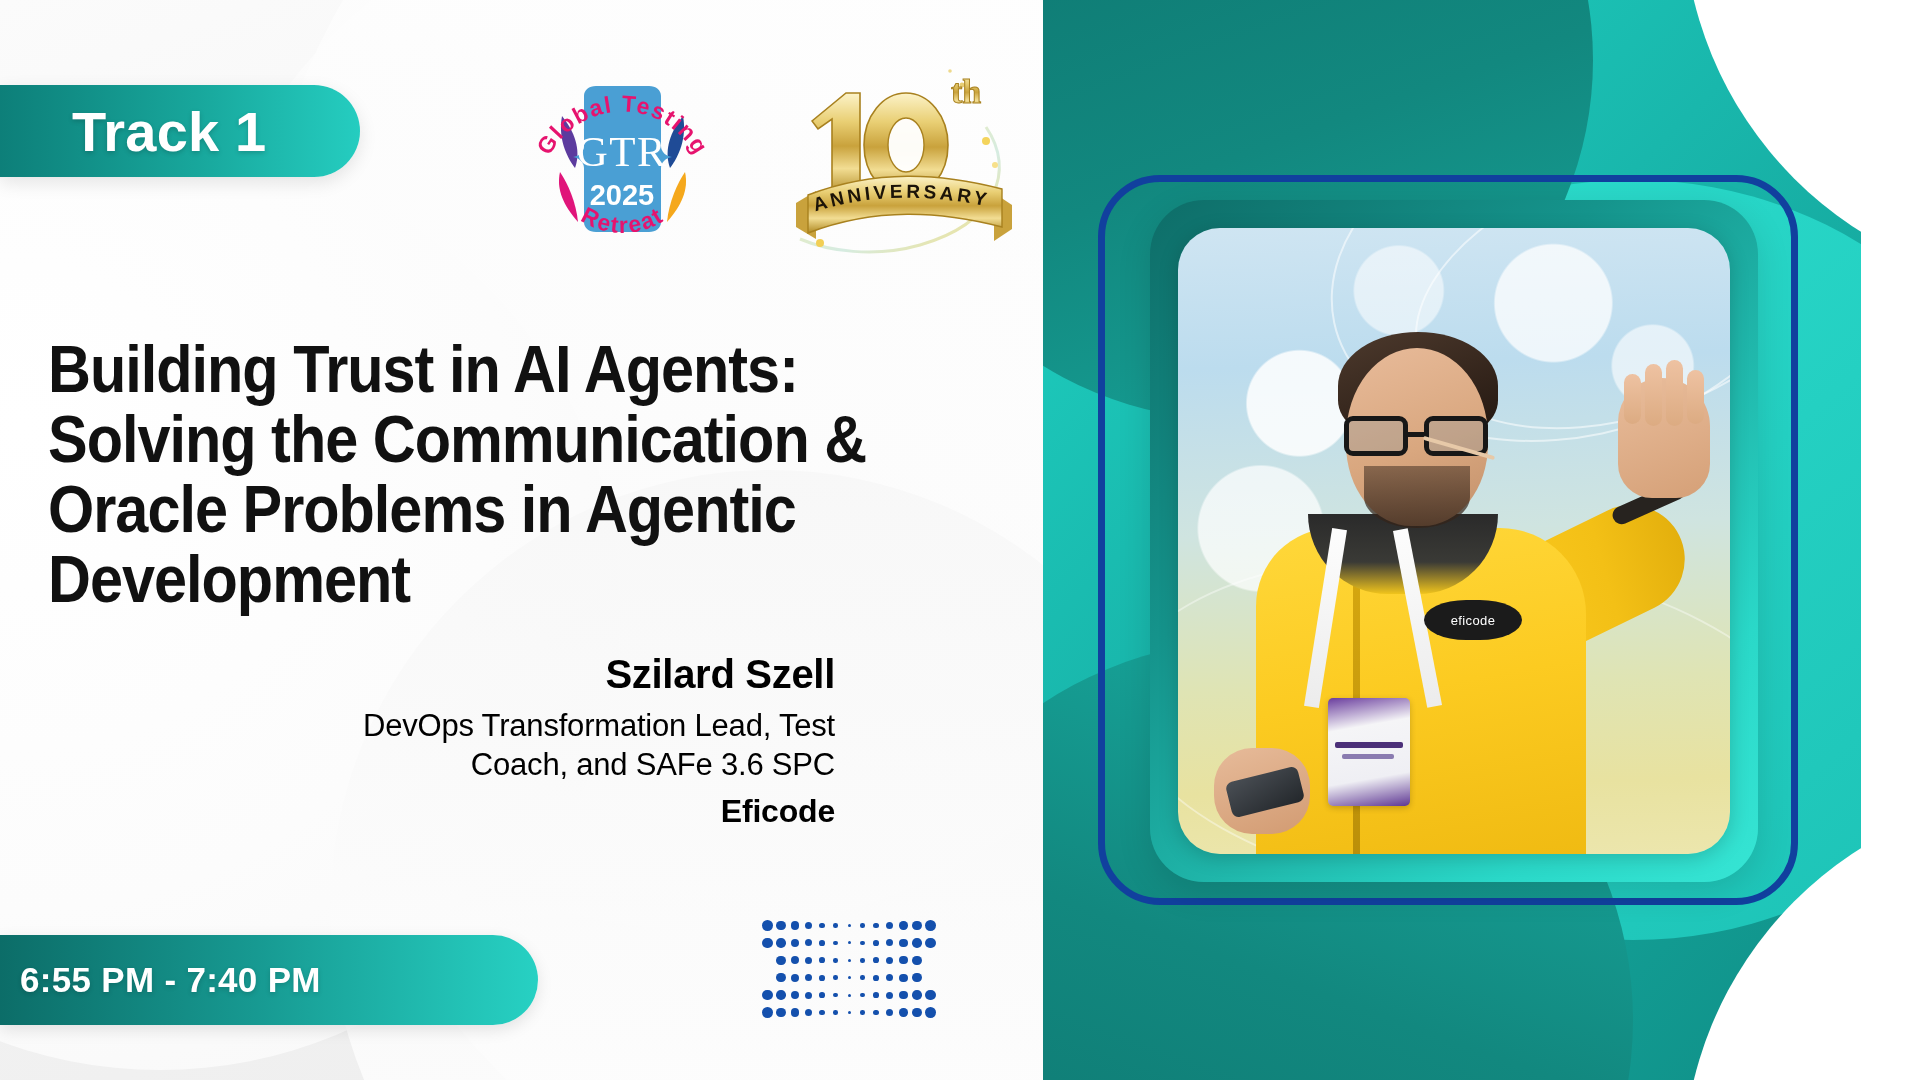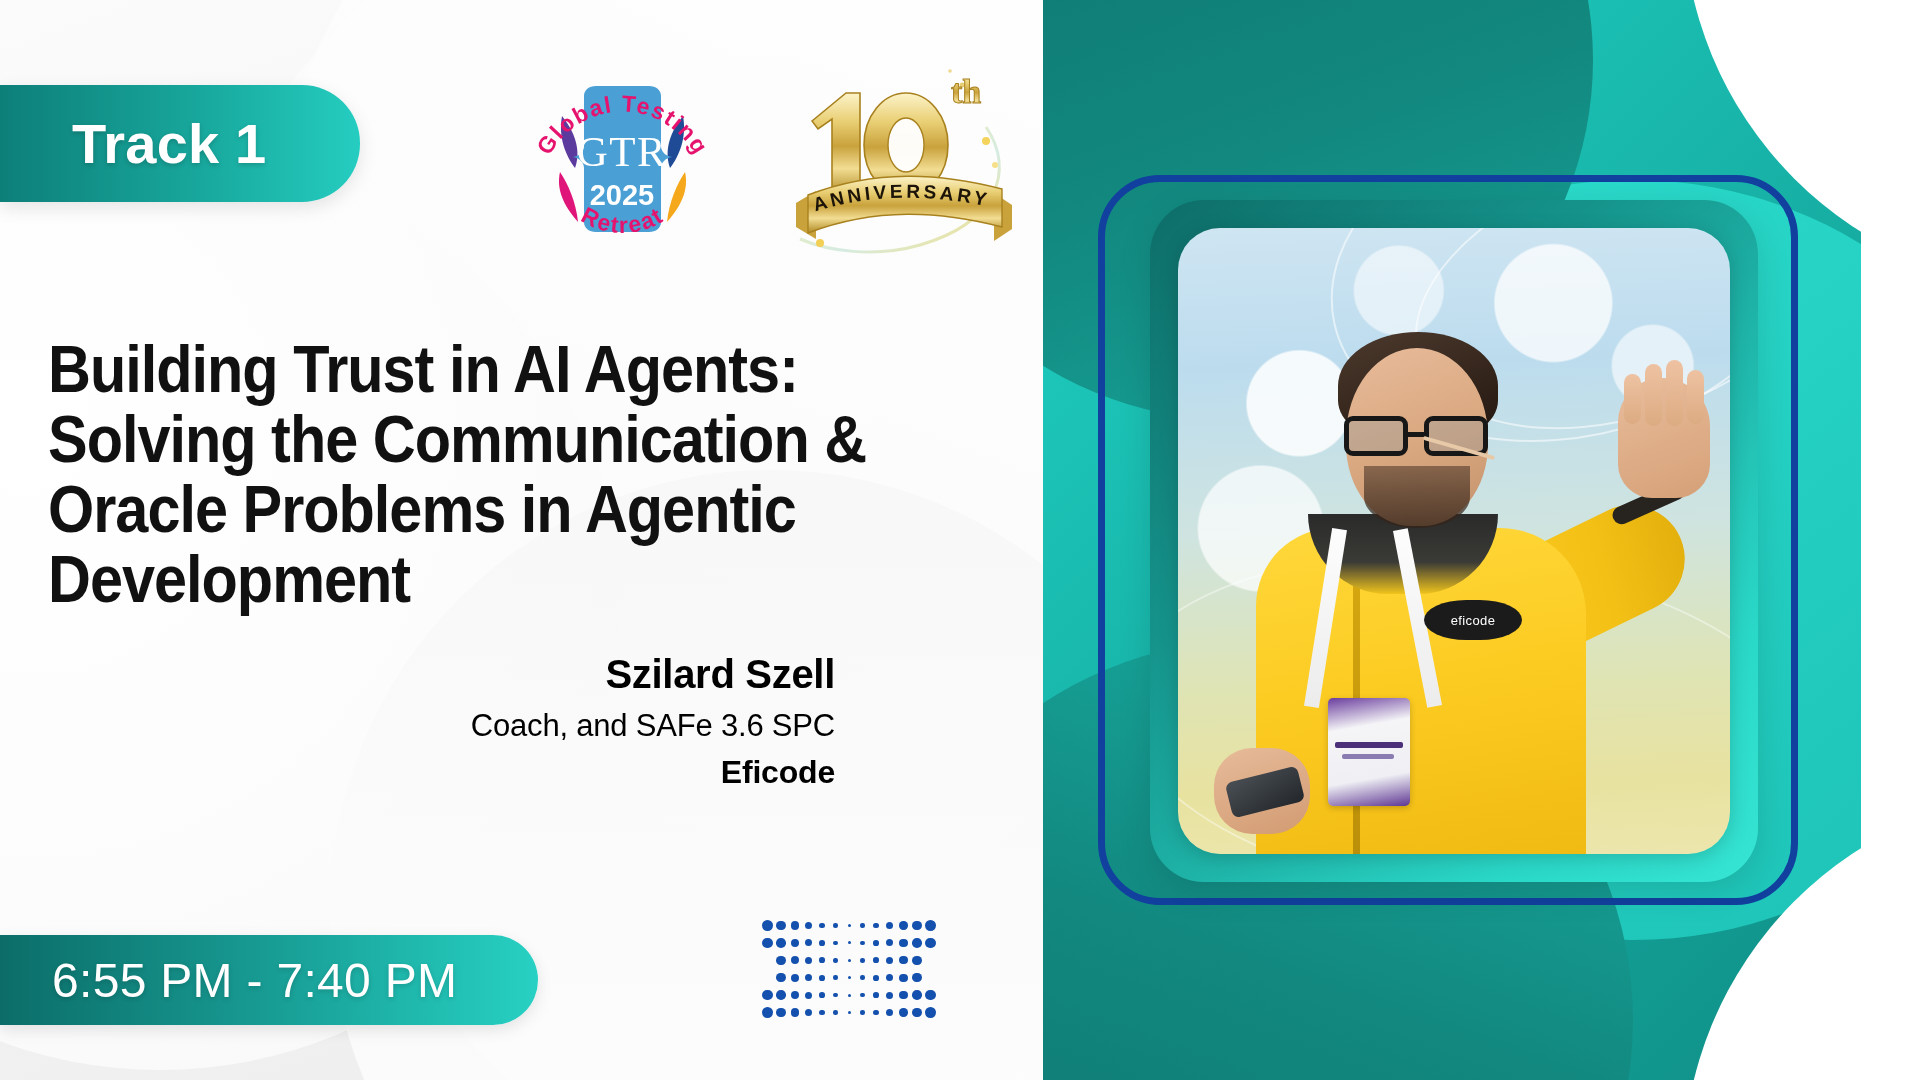--- a/index.html
+++ b/index.html
@@ -219,21 +219,21 @@
   }
   .spk-logo {
     position:absolute; left:246px; top:372px; width:98px; height:40px;
     background:#1b1b1b; border-radius:50%/58%;
     display:flex; align-items:center; justify-content:center;
   }
   .spk-logo span { color:#ffffff; font-size:13px; letter-spacing:.4px; }
 
   
   .track-badge {
-    position:absolute; left:0; top:85px; width:360px; height:117px;
+    position:absolute; left:0; top:85px; width:360px; height:92px;
     background:linear-gradient(90deg,#0d7f79 0%, #18a79c 55%, #25cdc0 100%);
     border-radius:0 58px 58px 0;
     display:flex; align-items:center;
     box-shadow:0 6px 18px rgba(0,0,0,.10);
     z-index:9;
   }
   .track-badge span {
     color:#ffffff; font-size:56px; font-weight:bold;
     margin-left:72px; letter-spacing:.2px;
     text-shadow:0 2px 5px rgba(0,0,0,.18);
@@ -242,22 +242,23 @@
   
   .time-badge {
     position:absolute; left:0; top:935px; width:538px; height:90px;
     background:linear-gradient(90deg,#0c6d68 0%, #179a92 48%, #27d1c3 100%);
     border-radius:0 50px 50px 0;
     display:flex; align-items:center;
     box-shadow:0 5px 16px rgba(0,0,0,.10);
     z-index:9;
   }
   .time-badge span {
-    color:#ffffff; font-size:48px; margin-left:52px; letter-spacing:.3px;
+    color:#ffffff; font-size:35px; margin-left:20px; letter-spacing:.3px;
     text-shadow:0 2px 5px rgba(0,0,0,.16);
+    font-weight:bold;
   }
 
   
   .gtr-logo { position:absolute; left:520px; top:50px; width:205px; height:215px; z-index:8; }
 
   
   .anniv { position:absolute; left:790px; top:55px; width:230px; height:205px; z-index:8; }
 
   
   .title {
@@ -431,20 +432,21 @@
   <div class="title">
     <div>Building Trust in AI Agents:</div>
     <div>Solving the Communication &amp;</div>
     <div>Oracle Problems in Agentic</div>
     <div>Development</div>
   </div>
 
   <div class="speaker">
     <div class="name">Szilard Szell</div>
     <div class="role">
+      <div>DevOps Transformation Lead, Test</div>
       <div>Coach, and SAFe 3.6 SPC</div>
     </div>
     <div class="company">Eficode</div>
   </div>
 
   <div class="time-badge">
     <span>6:55 PM - 7:40 PM</span>
   </div>
 
   <div class="dot-grid">

